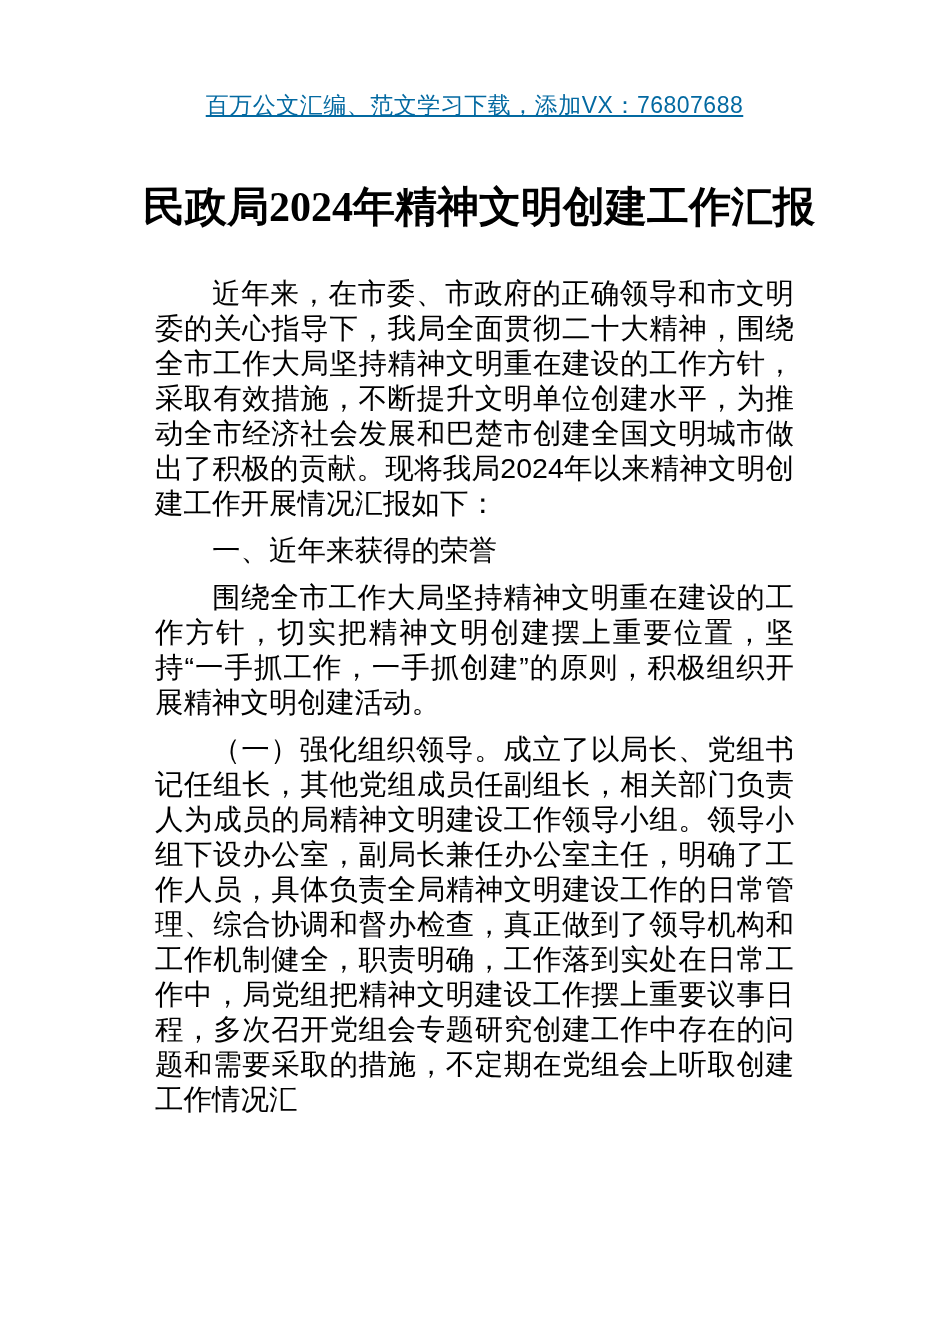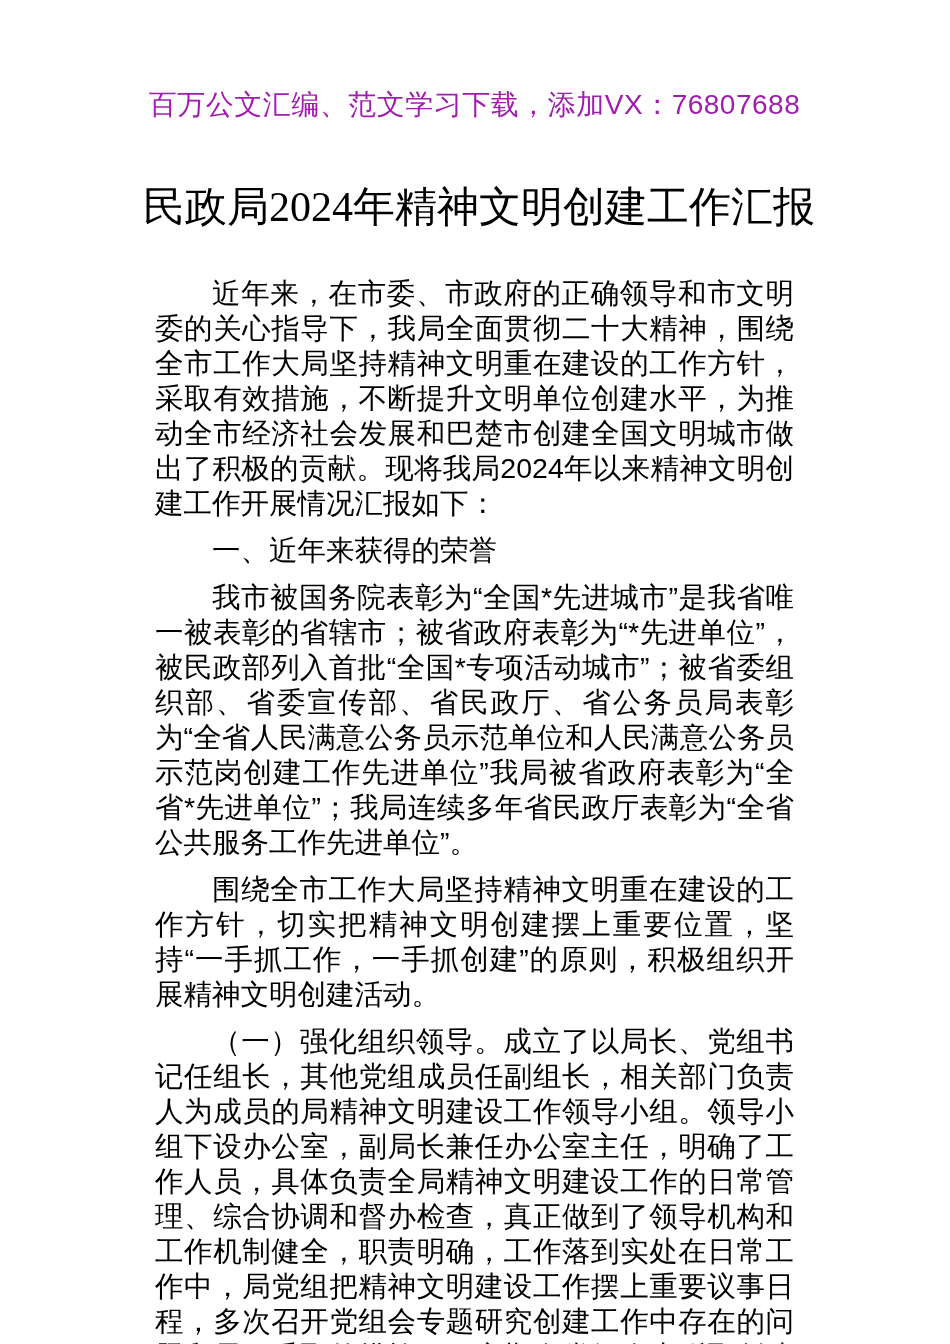--- a/index.html
+++ b/index.html
@@ -13,31 +13,32 @@
     height: 1344px;
     background: #ffffff;
     overflow: hidden;
     box-sizing: border-box;
     padding: 0 144px 0 143px;
     font-family: "Liberation Sans", sans-serif;
     color: #000000;
   }
   .notice {
     margin-top: 90px;
-    font-size: 28px;
+    font-size: 23px;
     line-height: 30px;
     text-align: center;
-    color: #a21caf;
+    color: #0369a1;
     letter-spacing: 0.5px;
     white-space: nowrap;
+    text-decoration: underline;
   }
   .title {
     margin: 62px 0 0 0;
     font-family: "Liberation Serif", "DejaVu Serif", serif;
-    font-weight: 400;
+    font-weight: 700;
     font-size: 42px;
     line-height: 50px;
     text-align: center;
     color: #000000;
     white-space: nowrap;
   }
   .body-text {
     margin-top: 44px;
     font-size: 28.5px;
     line-height: 35px;
@@ -57,17 +58,16 @@
 <body>
 
 <div class="page">
   <div class="notice">百万公文汇编、范文学习下载，添加VX：76807688</div>
 
   <h1 class="title">民政局2024年精神文明创建工作汇报</h1>
 
   <div class="body-text">
     <p class="para">近年来，在市委、市政府的正确领导和市文明委的关心指导下，我局全面贯彻二十大精神，围绕全市工作大局坚持精神文明重在建设的工作方针，采取有效措施，不断提升文明单位创建水平，为推动全市经济社会发展和巴楚市创建全国文明城市做出了积极的贡献。现将我局2024年以来精神文明创建工作开展情况汇报如下：</p>
     <p class="para heading">一、近年来获得的荣誉</p>
-    <p class="para">我市被国务院表彰为“全国*先进城市”是我省唯一被表彰的省辖市；被省政府表彰为“*先进单位”，被民政部列入首批“全国*专项活动城市”；被省委组织部、省委宣传部、省民政厅、省公务员局表彰为“全省人民满意公务员示范单位和人民满意公务员示范岗创建工作先进单位”我局被省政府表彰为“全省*先进单位”；我局连续多年省民政厅表彰为“全省公共服务工作先进单位”。</p>
     <p class="para">围绕全市工作大局坚持精神文明重在建设的工作方针，切实把精神文明创建摆上重要位置，坚持“一手抓工作，一手抓创建”的原则，积极组织开展精神文明创建活动。</p>
     <p class="para">（一）强化组织领导。成立了以局长、党组书记任组长，其他党组成员任副组长，相关部门负责人为成员的局精神文明建设工作领导小组。领导小组下设办公室，副局长兼任办公室主任，明确了工作人员，具体负责全局精神文明建设工作的日常管理、综合协调和督办检查，真正做到了领导机构和工作机制健全，职责明确，工作落到实处在日常工作中，局党组把精神文明建设工作摆上重要议事日程，多次召开党组会专题研究创建工作中存在的问题和需要采取的措施，不定期在党组会上听取创建工作情况汇</p>
   </div>
 </div>
 
 </body></html>

